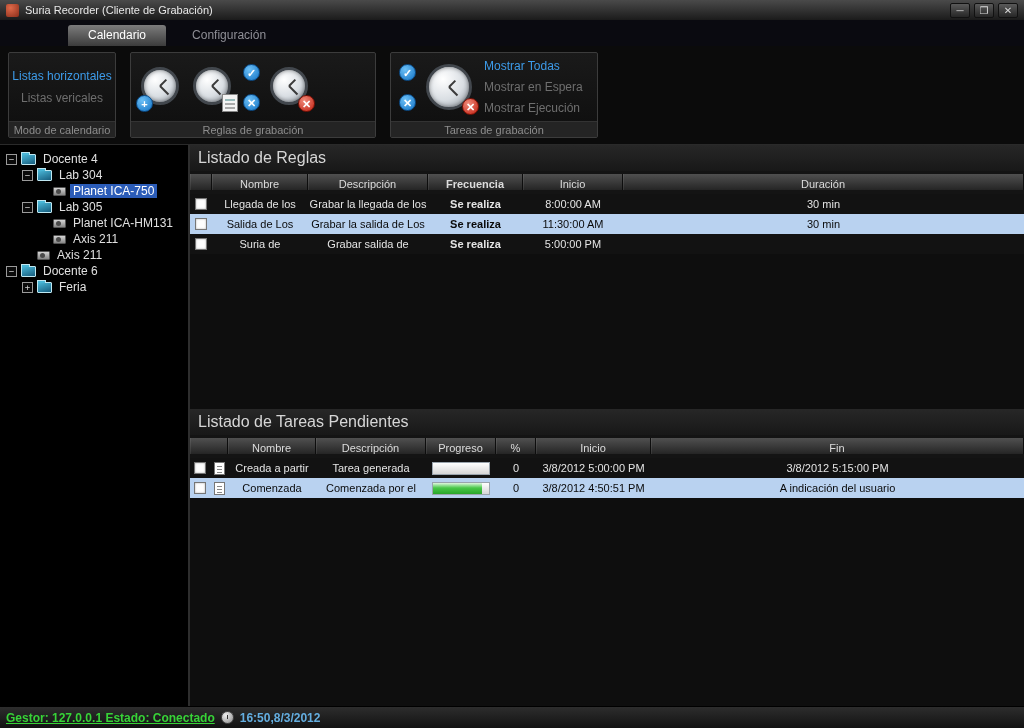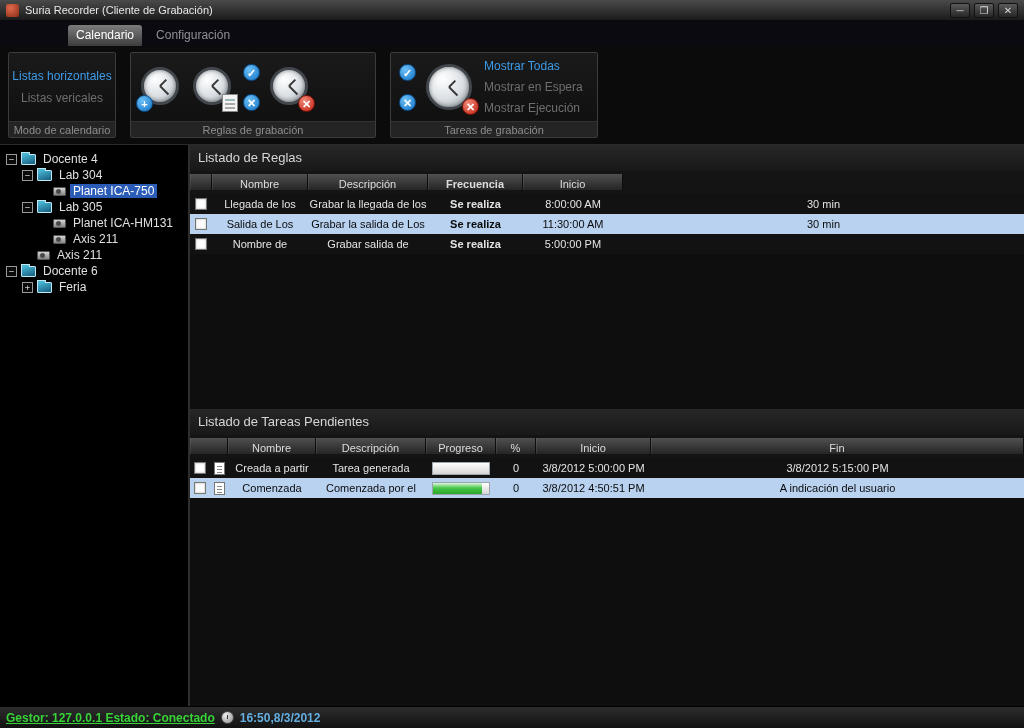--- a/index.html
+++ b/index.html
@@ -9,21 +9,21 @@
 
   
   .titlebar { height:20px; background:linear-gradient(#4a4a4a,#1b1b1b); display:flex; align-items:center; padding:0 6px; flex:none; }
   .app-icon { width:13px; height:13px; border-radius:2px; background:radial-gradient(circle at 35% 30%, #e06a4a, #8a2d1a); margin-right:6px; flex:none; }
   .title { color:#e8e8e8; font-size:11px; flex:1; }
   .win-controls { display:flex; gap:4px; }
   .winbtn { width:20px; height:15px; text-align:center; line-height:14px; font-size:10px; color:#d8d8d8; background:linear-gradient(#5a5a5a,#262626); border:1px solid #111; border-radius:2px; cursor:default; }
 
   
   .tabstrip { height:26px; background:#0a0a10; display:flex; align-items:flex-end; padding-left:68px; gap:6px; flex:none; }
-  .tab { height:21px; line-height:21px; padding:0 8px; font-size:12px; color:#8f8f96; border-radius:3px 3px 0 0; cursor:default; }
+  .tab { height:21px; line-height:21px; padding:0 20px; font-size:12px; color:#8f8f96; border-radius:3px 3px 0 0; cursor:default; }
   .tab.active { background:linear-gradient(#7c7c7c,#3c3c3c); color:#fff; }
 
   
   .ribbon { height:99px; background:#0b0b0b; border-bottom:1px solid #2a2a2a; display:flex; gap:14px; padding:6px 0 0 8px; flex:none; }
   .group { height:86px; border:1px solid #3c3c3c; border-radius:2px; background:linear-gradient(#1a1a1a,#0e0e0e); display:flex; flex-direction:column; }
   .gbody { flex:1; display:flex; align-items:center; padding:2px 8px; gap:8px; }
   .gbody.col { flex-direction:column; align-items:center; justify-content:center; gap:8px; }
   .gcap { height:16px; line-height:16px; text-align:center; font-size:11px; color:#8d8d8d; background:#242424; border-top:1px solid #333; }
   .glink { font-size:12px; cursor:default; white-space:nowrap; }
   .glink.blue { color:#3d9be9; }
@@ -58,21 +58,21 @@
   .ticon.folder::before { content:""; position:absolute; top:-3px; left:-1px; width:7px; height:2px; background:#49b6d6; border:1px solid #bfe8f2; border-bottom:none; }
   .ticon.camera { width:13px; height:9px; background:linear-gradient(#d4d4d4,#868686); border:1px solid #555; border-radius:1px; }
   .ticon.camera::after { content:""; position:absolute; left:2px; top:1px; width:5px; height:5px; border-radius:50%; background:#4a4a4a; }
   .tlabel { padding:0 3px; }
   .tlabel.sel { background:#2b5cb8; color:#fff; }
 
   .content { flex:1; display:flex; flex-direction:column; background:#141414; min-width:0; }
   .panel { display:flex; flex-direction:column; min-height:0; }
   .panel.rules { height:264px; flex:none; }
   .panel.tasks { flex:1; }
-  .panel-title { height:26px; line-height:26px; padding-left:8px; font-size:13px; color:#d6d6d6; background:linear-gradient(#272727,#181818); flex:none; }
+  .panel-title { height:26px; line-height:26px; padding-left:8px; font-size:16px; color:#d6d6d6; background:linear-gradient(#272727,#181818); flex:none; }
   .thead { display:flex; height:20px; margin-top:3px; flex:none; }
   .hc { height:16px; line-height:20px; text-align:center; font-size:11px; color:#dcdcdc; background:linear-gradient(#505050,#252525); border-right:1px solid #0d0d0d; box-shadow:inset 1px 0 0 rgba(255,255,255,.08); }
   .tbody { flex:1; background:#0e0e0e; display:flex; flex-direction:column; }
   .trow { display:flex; align-items:flex-start; height:20px; font-size:11px; color:#e4e4e4; background:#121212; flex:none; }
   .trow.selected { background:#b9d2f0; color:#0a0a0a; }
   .cell { text-align:center; white-space:nowrap; overflow:hidden; display:flex; align-items:center; justify-content:center; height:100%; }
   .cb { display:inline-block; width:12px; height:12px; background:#fdfdfd; border:1px solid #767676; box-shadow:inset 0 0 2px #aaa; }
   .doc { display:inline-block; width:11px; height:13px; background:#fff; border:1px solid #777; position:relative; }
   .doc::before { content:""; position:absolute; left:2px; right:2px; top:3px; height:1px; background:#888; box-shadow:0 3px 0 #888, 0 6px 0 #888; }
   .pbar { display:inline-block; width:58px; height:13px; border:1px solid #9aa4ad; background:linear-gradient(#ffffff,#d6d6d6); position:relative; }
@@ -226,20 +226,21 @@
     <div class="content">
 
       <div class="panel rules">
         <div class="panel-title">Listado de Reglas</div>
         <div class="thead">
             <div class="hc c0"></div>
             <div class="hc c1">Nombre</div>
             <div class="hc c2">Descripción</div>
             <div class="hc c3">Frecuencia</div>
             <div class="hc c4">Inicio</div>
+            <div class="hc c5">Duración</div>
           </div>
         <div class="tbody">
             <div class="trow">
               <div class="cell c0">
                 <span class="cb"></span>
               </div>
               <div class="cell c1">Llegada de los</div>
               <div class="cell c2">Grabar la llegada de los</div>
               <div class="cell c3">Se realiza</div>
               <div class="cell c4">8:00:00 AM</div>
@@ -252,21 +253,21 @@
               <div class="cell c1">Salida de Los</div>
               <div class="cell c2">Grabar la salida de Los</div>
               <div class="cell c3">Se realiza</div>
               <div class="cell c4">11:30:00 AM</div>
               <div class="cell c5">30 min</div>
             </div>
             <div class="trow">
               <div class="cell c0">
                 <span class="cb"></span>
               </div>
-              <div class="cell c1">Nombre de</div>
+              <div class="cell c1">Suria de</div>
               <div class="cell c2">Grabar salida de</div>
               <div class="cell c3">Se realiza</div>
               <div class="cell c4">5:00:00 PM</div>
             </div>
           </div>
       </div>
 
       <div class="panel tasks">
         <div class="panel-title">Listado de Tareas Pendientes</div>
         <div class="thead">

